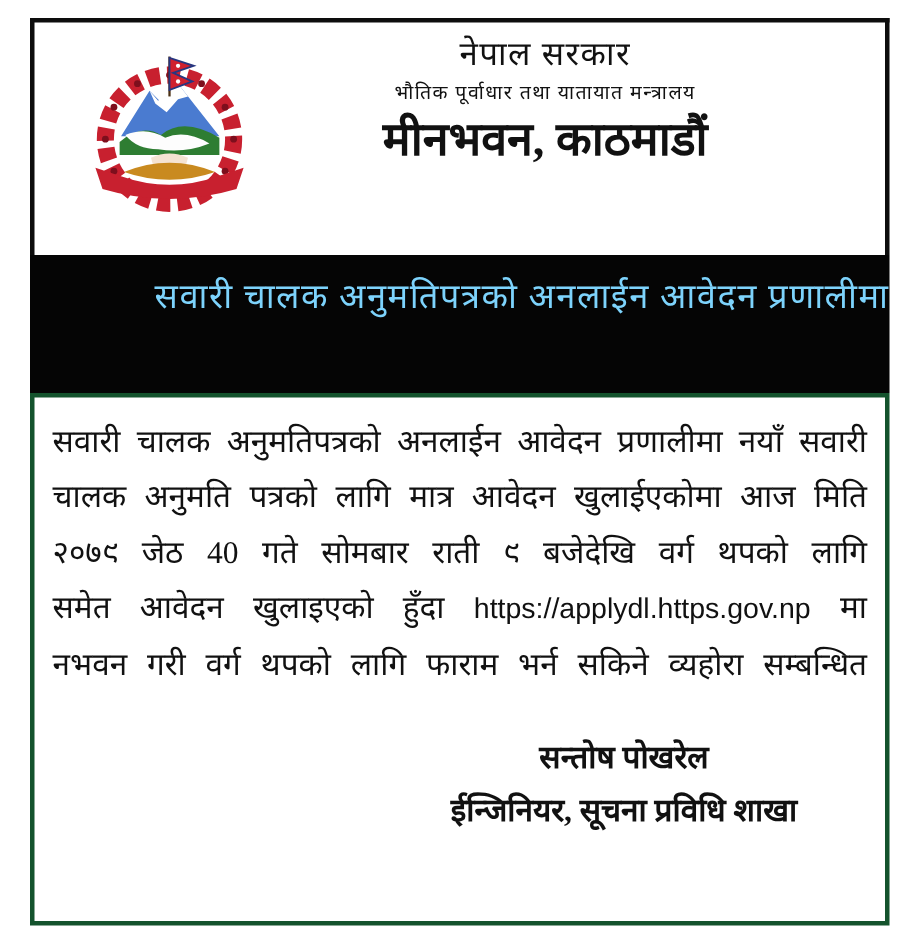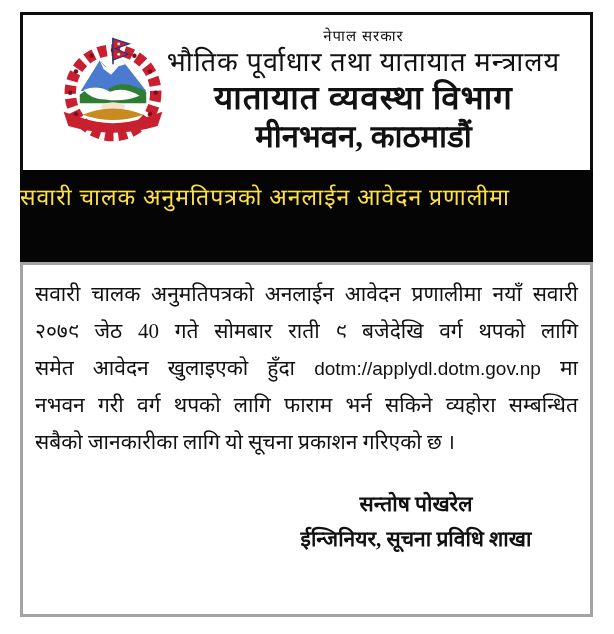--- a/index.html
+++ b/index.html
@@ -31,38 +31,38 @@
     position: absolute;
     left: 33px; top: 17px;
     width: 114px; height: 114px;
   }
   .header-text {
     margin-left: 128px;
     margin-right: 14px;
     text-align: center;
     padding-top: 9px;
   }
-  .gov-line   { font-size: 15px; line-height: 24px; letter-spacing: 1px; }
-  .min-line   { font-size: 27px; line-height: 28px; letter-spacing: 1px; }
+  .gov-line   { font-size: 22px; line-height: 24px; letter-spacing: 1px; }
+  .min-line   { font-size: 13px; line-height: 28px; letter-spacing: 1px; }
   .dept-line  { font-size: 33px; line-height: 44px; font-weight: 700; letter-spacing: 1px; }
   .addr-line  { font-size: 31px; line-height: 34px; font-weight: 700; }
 
   
   .banner {
     background: #050505;
-    color: #fde047;
-    text-align: left;
+    color: #7dd3fc;
+    text-align: right;
     height: 92px;
     padding-top: 9px;
   }
   .banner div { font-size: 23px; line-height: 38px; letter-spacing: 1px; }
 
   
   .body-box {
-    border: 3px solid #a3a3a3;
+    border: 3px solid #14532d;
     height: 355px;
     background: #ffffff;
     padding: 11px 12px 0 12px;
   }
   .line {
     font-size: 21px;
     line-height: 37px;
     text-align: justify;
     text-align-last: justify;
     white-space: nowrap;
@@ -123,35 +123,34 @@
 
         <line x1="60" y1="34" x2="60" y2="6" stroke="#4a3014" stroke-width="1.6"></line>
         <path d="M60,7 L77,12.5 L62.5,17.5 L76,23.5 L60,29.5 Z" stroke="#27357f" stroke-width="1.3" fill="#d0202e"></path>
         <circle cx="66" cy="12.5" r="1.5" fill="#ffffff"></circle>
         <circle cx="66" cy="23.5" r="1.5" fill="#ffffff"></circle>
       </svg>
     </div>
     <div class="header-text">
       <div class="gov-line">नेपाल सरकार</div>
       <div class="min-line">भौतिक पूर्वाधार तथा यातायात मन्त्रालय</div>
-      <div class="dept-line">यातायात व्यवस्था विभाग</div>
       <div class="addr-line">मीनभवन, काठमाडौं</div>
     </div>
   </div>
 
   <div class="banner">
     <div>सवारी चालक अनुमतिपत्रको अनलाईन आवेदन प्रणालीमा</div>
   </div>
 
   <div class="body-box">
     <div class="line">सवारी चालक अनुमतिपत्रको अनलाईन आवेदन प्रणालीमा नयाँ सवारी</div>
+    <div class="line">चालक अनुमति पत्रको लागि मात्र आवेदन खुलाईएकोमा आज मिति</div>
     <div class="line">२०७९ जेठ 40 गते सोमबार राती ९ बजेदेखि वर्ग थपको लागि</div>
-    <div class="line"><span>समेत आवेदन खुलाइएको हुँदा</span> <span class="url">dotm://applydl.dotm.gov.np</span> <span>मा</span></div>
+    <div class="line"><span>समेत आवेदन खुलाइएको हुँदा</span> <span class="url">https://applydl.https.gov.np</span> <span>मा</span></div>
     <div class="line">नभवन गरी वर्ग थपको लागि फाराम भर्न सकिने व्यहोरा सम्बन्धित</div>
-    <div class="line last">सबैको जानकारीका लागि यो सूचना प्रकाशन गरिएको छ ।</div>
 
     <div class="signature">
       <div class="sig-name">सन्तोष पोखरेल</div>
       <div class="sig-title">ईन्जिनियर, सूचना प्रविधि शाखा</div>
     </div>
   </div>
 
 </div>
 
 </body></html>

